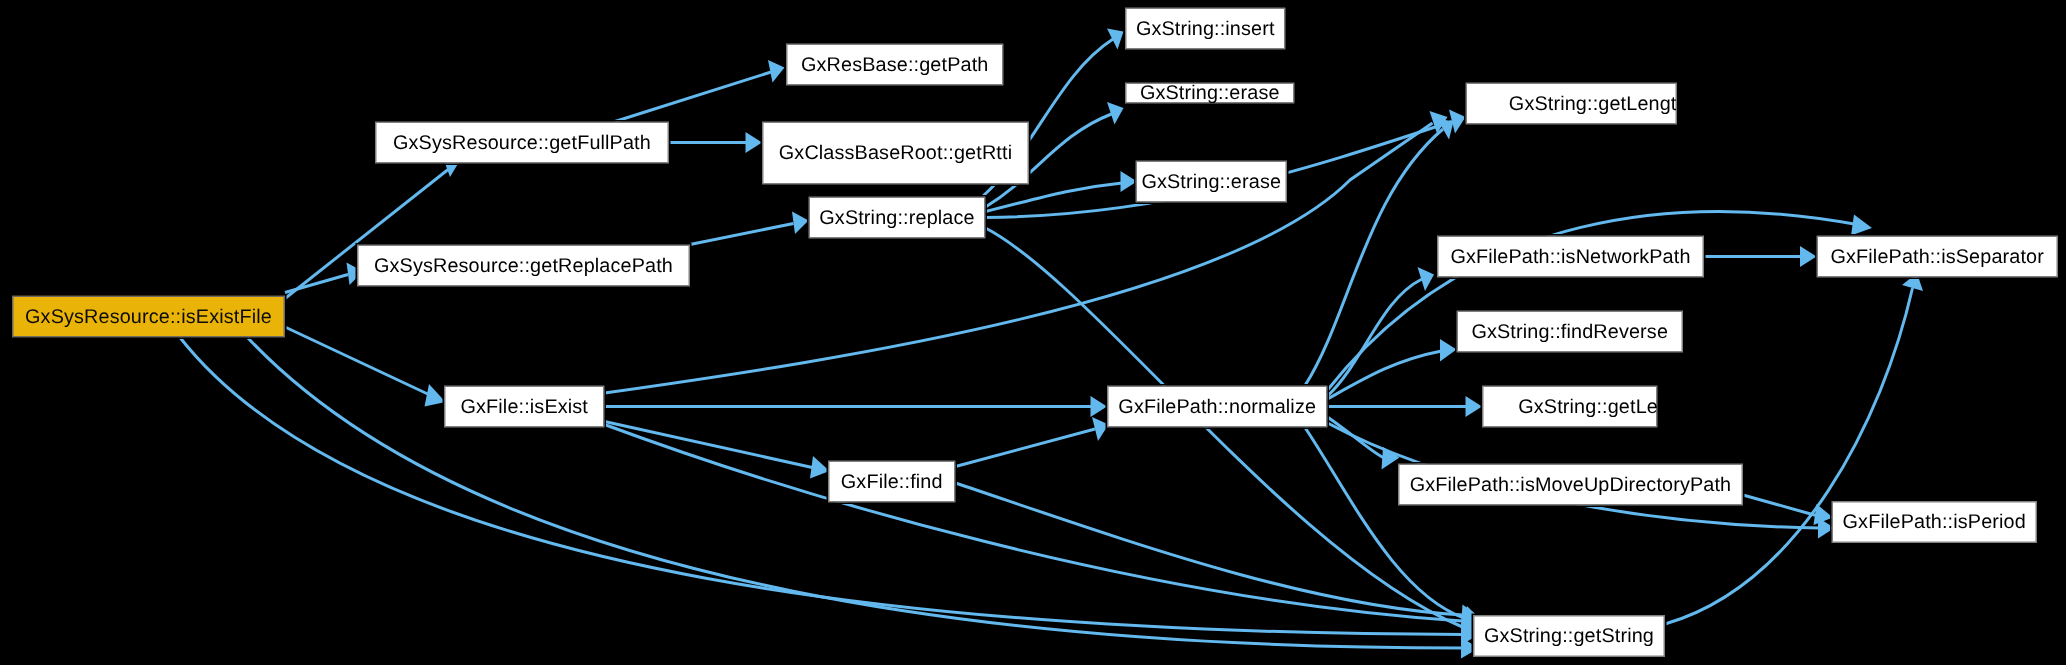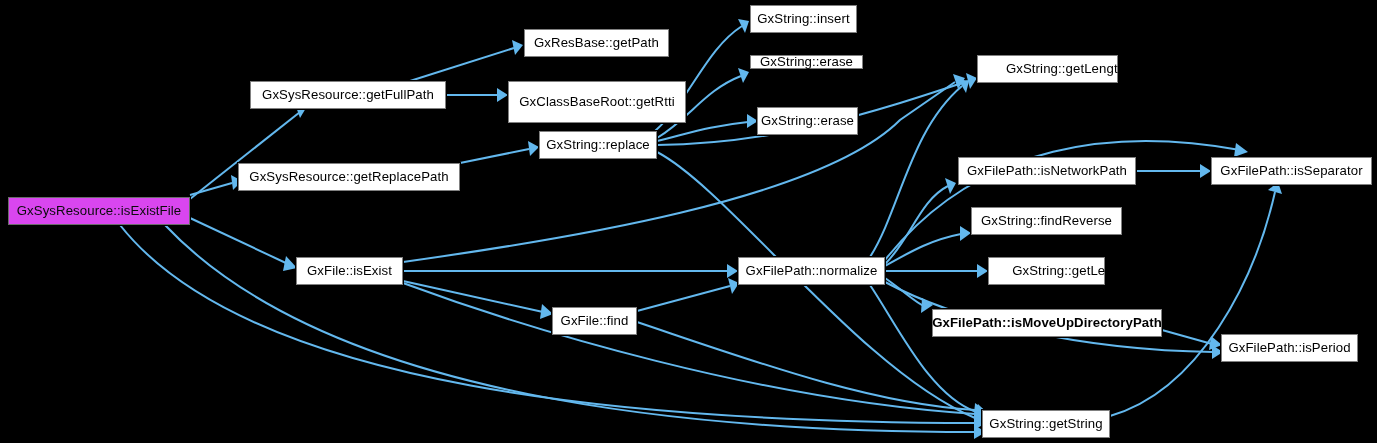--- a/index.html
+++ b/index.html
@@ -34,21 +34,21 @@
     font-size: 13.2px;
     line-height: 1;
     display: flex;
     align-items: center;
     justify-content: center;
     white-space: nowrap;
     letter-spacing: 0.1px;
     z-index: 5;
   }
   .node.root {
-    background: #d946ef;
+    background: #eab308;
     border: 1px solid #6b6b6b;
     color: #0b0b0b;
   }
   .edge-path {
     fill: none;
     stroke: #63b8ee;
     stroke-width: 2;
   }
   .arrow-head {
     fill: #63b8ee;
@@ -225,18 +225,18 @@
       <div class="node" title="GxString::erase" style="left: 750px; top: 55px; width: 113px; height: 14px;">GxString::erase</div>
       <div class="node" title="GxString::find" style="left: 757px; top: 107px; width: 101px; height: 28px;">GxString::erase</div>
       <div class="node" title="GxString::getLength" style="left: 977px; top: 55px; width: 141px; height: 28px; padding-left: 36px;">GxString::getLength</div>
       <div class="node" title="GxFilePath::isNetworkPath" style="left: 958px; top: 157px; width: 178px; height: 28px;">GxFilePath::isNetworkPath</div>
       <div class="node" title="GxFilePath::isSeparator" style="left: 1211px; top: 157px; width: 161px; height: 28px;">GxFilePath::isSeparator</div>
       <div class="node" title="GxString::findReverse" style="left: 971px; top: 207px; width: 151px; height: 28px;">GxString::findReverse</div>
       <div class="node" title="GxString::getLeft" style="left: 988px; top: 257px; width: 117px; height: 28px; padding-left: 32px;">GxString::getLeft</div>
       <div class="node" title="GxFile::isExist" style="left: 296px; top: 257px; width: 107px; height: 28px;">GxFile::isExist</div>
       <div class="node" title="GxFilePath::normalize" style="left: 738px; top: 257px; width: 147px; height: 28px;">GxFilePath::normalize</div>
       <div class="node" title="GxFile::find" style="left: 552px; top: 307px; width: 85px; height: 28px;">GxFile::find</div>
-      <div class="node" title="GxFilePath::isMoveUpDirectoryPath" style="left: 932px; top: 309px; width: 230px; height: 28px; font-weight: bold;">GxFilePath::isMoveUpDirectoryPath</div>
+      <div class="node" title="GxFilePath::isMoveUpDirectoryPath" style="left: 932px; top: 309px; width: 230px; height: 28px;">GxFilePath::isMoveUpDirectoryPath</div>
       <div class="node" title="GxFilePath::isPeriod" style="left: 1221px; top: 334px; width: 137px; height: 28px;">GxFilePath::isPeriod</div>
       <div class="node" title="GxString::getString" style="left: 982px; top: 410px; width: 128px; height: 28px; text-align: right;">GxString::getString</div>
     </div>
 
 </div>
 
 </body></html>

